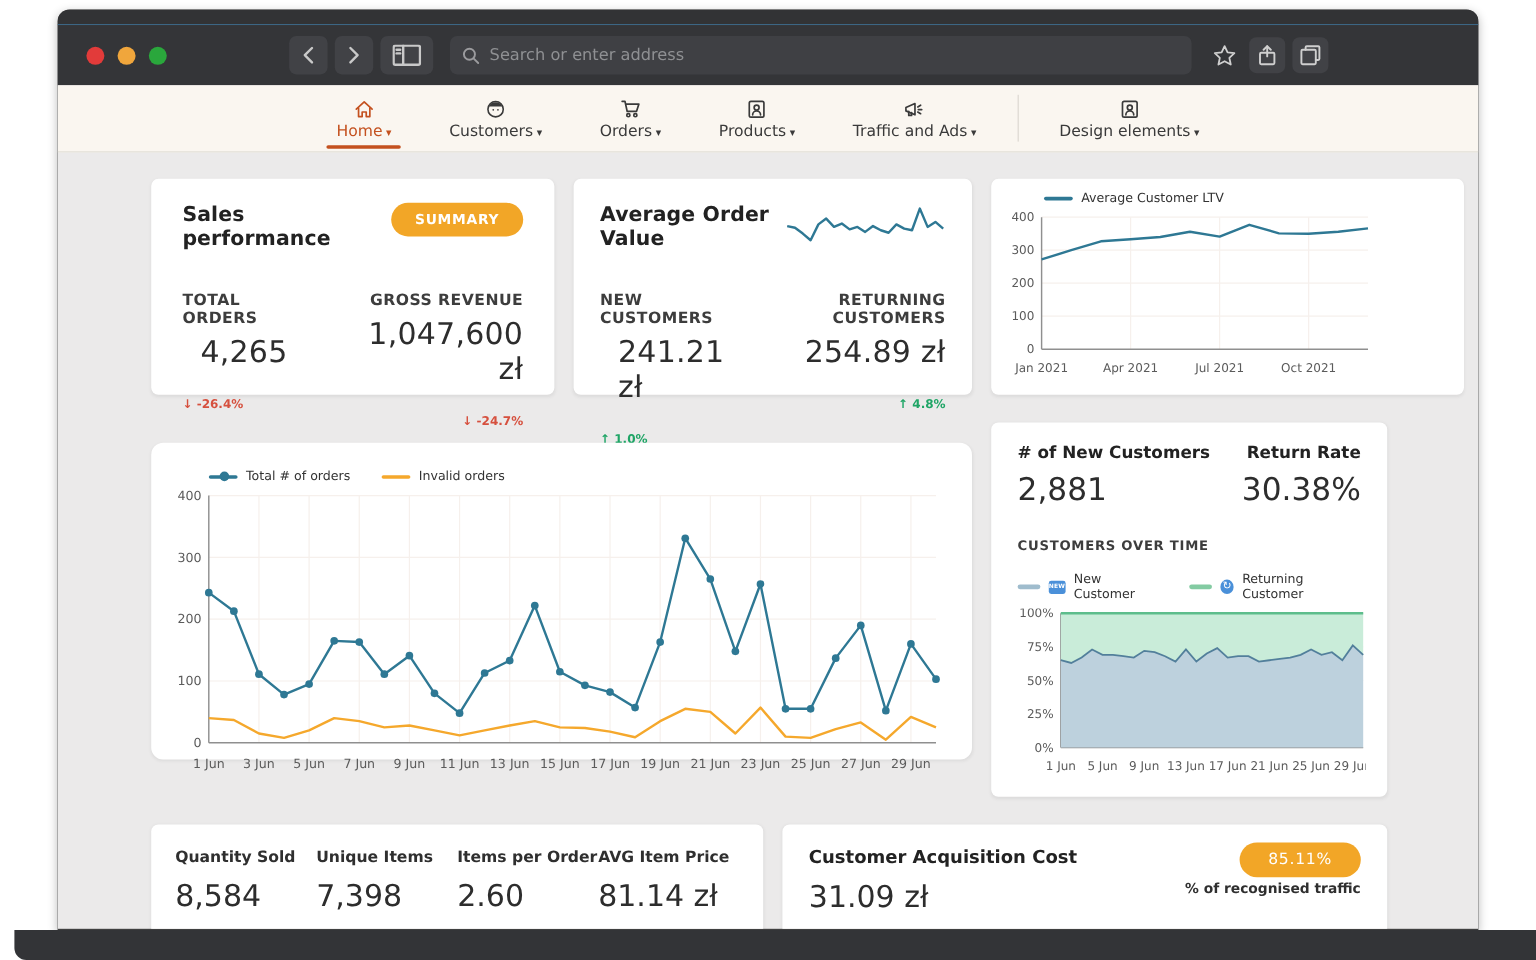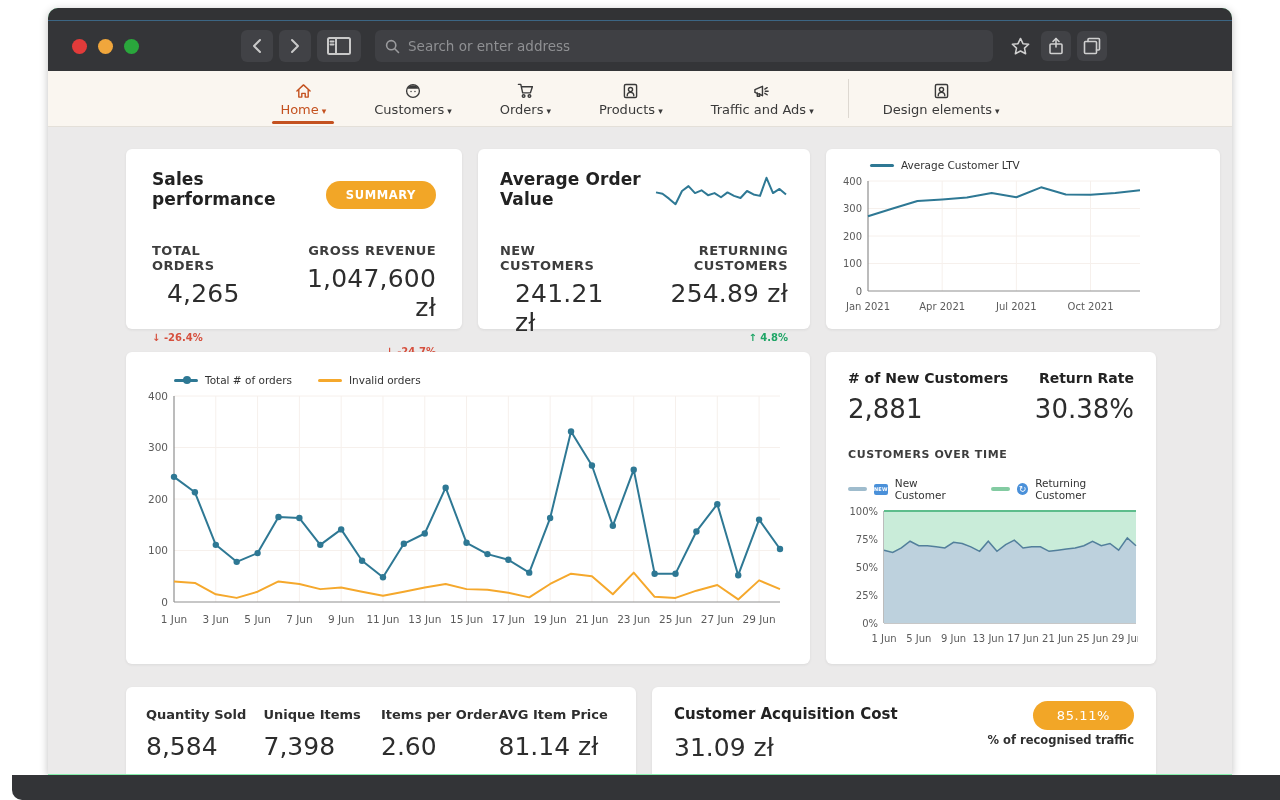--- a/index.html
+++ b/index.html
@@ -1,20 +1,20 @@
 <!DOCTYPE html>
 <html><head>
 <meta charset="utf-8">
 <style>
   * { margin:0; padding:0; box-sizing:border-box; }
   html,body { width:1280px; height:800px; background:#ffffff; font-family:"DejaVu Sans","Liberation Sans",sans-serif; overflow:hidden; }
   .stage { position:relative; width:1280px; height:800px; }
 
   
-  .window { position:absolute; left:48px; top:8px; width:1184px; height:767px; background:#86efac; border-radius:10px 10px 0 0; overflow:hidden; box-shadow:0 2px 8px rgba(0,0,0,.25); }
+  .window { position:absolute; left:48px; top:8px; width:1184px; height:767px; background:#404040; border-radius:10px 10px 0 0; overflow:hidden; box-shadow:0 2px 8px rgba(0,0,0,.25); }
   .titlebar { height:13px; background:#323335; border-bottom:1px solid #3c6684; }
   .toolbar { height:50px; background:#343538; display:flex; align-items:center; }
   .traffic { display:flex; gap:11px; margin-left:24px; }
   .light { width:15px; height:15px; border-radius:50%; }
   .chrome-btn { width:32px; height:32px; margin-left:6px; border-radius:6px; background:#414246; display:flex; align-items:center; justify-content:center; }
   .chrome-btn svg { stroke:#c9c9c9; fill:none; stroke-width:2; stroke-linecap:round; stroke-linejoin:round; }
   .searchbar { display:flex; align-items:center; gap:8px; margin-left:14px; width:618px; height:32px; background:#3f4044; border-radius:6px; padding:0 10px; }
   .searchbar input { flex:1; background:transparent; border:none; outline:none; color:#cfcfcf; font-size:13.5px; font-family:inherit; }
   .searchbar input::placeholder { color:#8f9093; }
   .right-icons { display:flex; align-items:center; margin-left:12px; gap:6px; }
@@ -34,26 +34,26 @@
   .nav-item.active { color:#c4511f; }
   .nav-item.active .nicon svg { stroke:#c4511f; }
   .nav-item.active::after { content:""; position:absolute; left:16px; right:16px; bottom:2px; height:3px; background:#c4511f; border-radius:2px; }
   .nav-divider { width:1px; background:#ddd8d1; margin:8px 10px; }
 
   
   .card { position:absolute; background:#ffffff; border-radius:6px; box-shadow:0 1px 3px rgba(40,40,40,.08); }
   .card-sales { left:78px; top:78px; width:336px; height:180px; padding:20px 26px; }
   .card-aov { left:430px; top:78px; width:332px; height:180px; padding:20px 22px; }
   .card-ltv { left:778px; top:78px; width:394px; height:180px; padding:10px 6px 0 8px; }
-  .card-orders { left:78px; top:281px; width:684px; height:312px; padding:22px 12px 0 14px; }
+  .card-orders { left:78px; top:298px; width:684px; height:264px; padding:22px 12px 0 14px;border-radius:10px; }
   .card-cust { left:778px; top:281px; width:330px; height:312px; padding:18px 22px 0 22px; }
   .card-items { left:78px; top:616px; width:510px; height:150px; padding:20px 20px; }
   .card-cac { left:604px; top:616px; width:504px; height:150px; padding:18px 22px; }
 
-  .card-titlerow { display:flex; align-items:flex-end; justify-content:space-between; }
+  .card-titlerow { display:flex; align-items:flex-start; justify-content:space-between; }
   .card-title { font-size:17px; font-weight:bold; color:#222; letter-spacing:.1px; }
   .pill { background:#f2a627; color:#fff; font-size:11.5px; font-weight:bold; letter-spacing:.6px; border-radius:15px; padding:7px 20px; border:none; font-family:inherit; cursor:pointer; }
 
   .statrow { display:flex; justify-content:space-between; margin-top:34px; }
   .stat.right { text-align:right; }
   .stat-label { font-size:13px; font-weight:bold; color:#3d3d3d; letter-spacing:.4px; }
   .stat-value { font-size:25px; color:#2d2d2d; margin-top:6px; letter-spacing:.2px;margin-left:15px; }
   .stat-delta { font-size:10px; margin-top:24px; font-weight:bold; }
   .delta-down { color:#d6503e; }
   .delta-up { color:#1fa566; }

